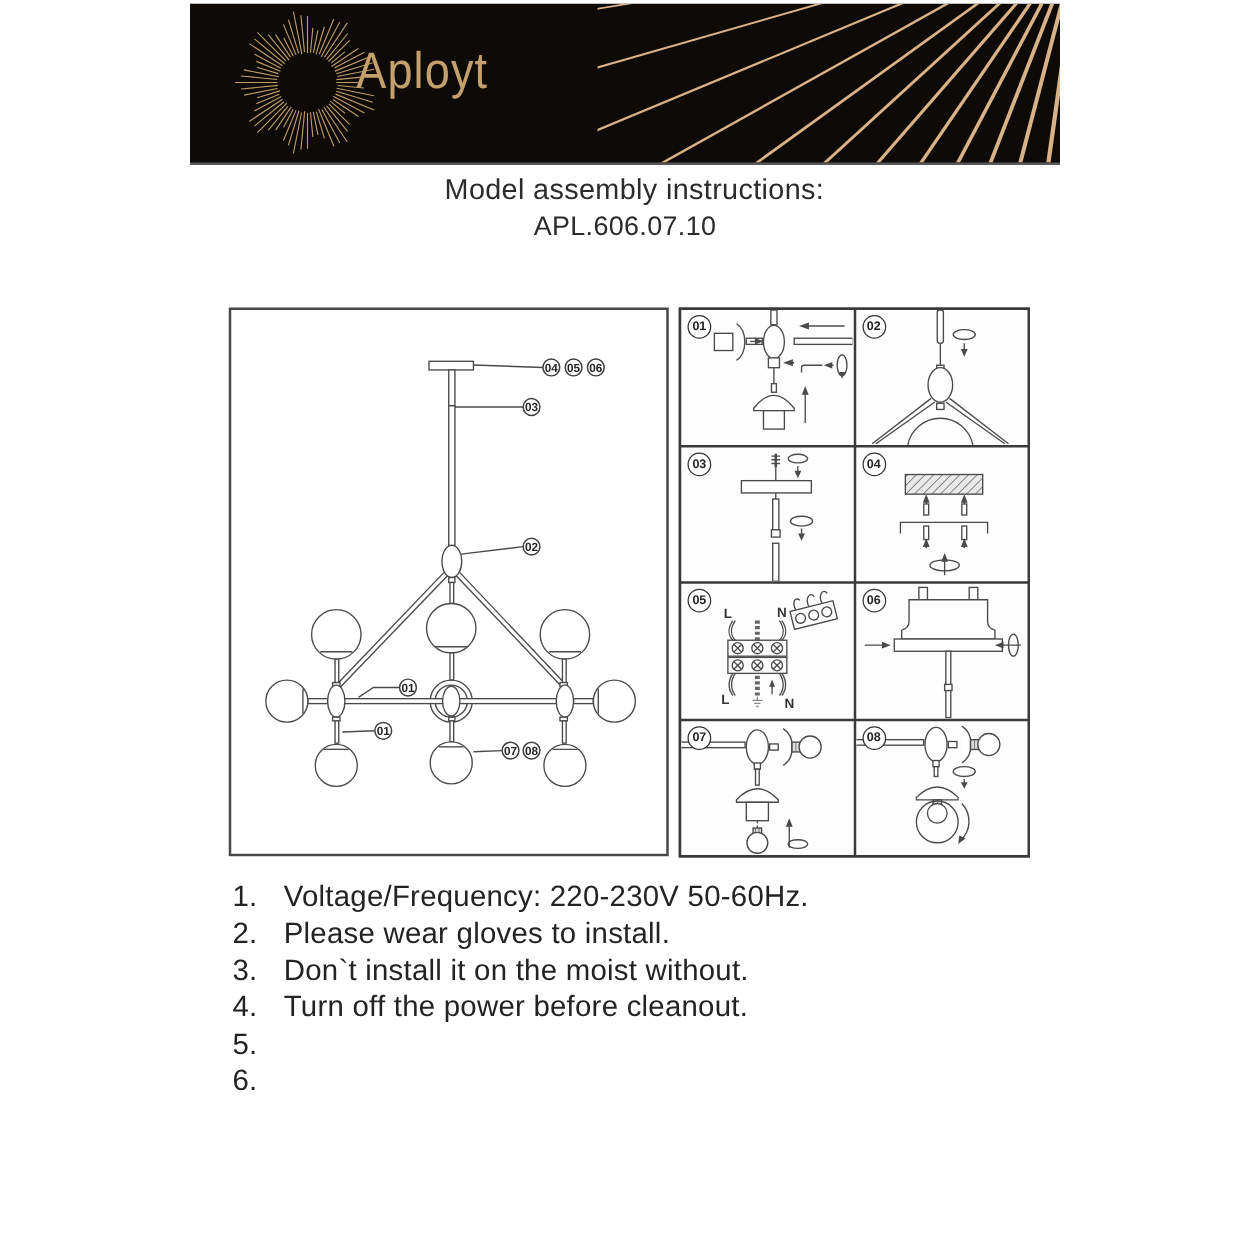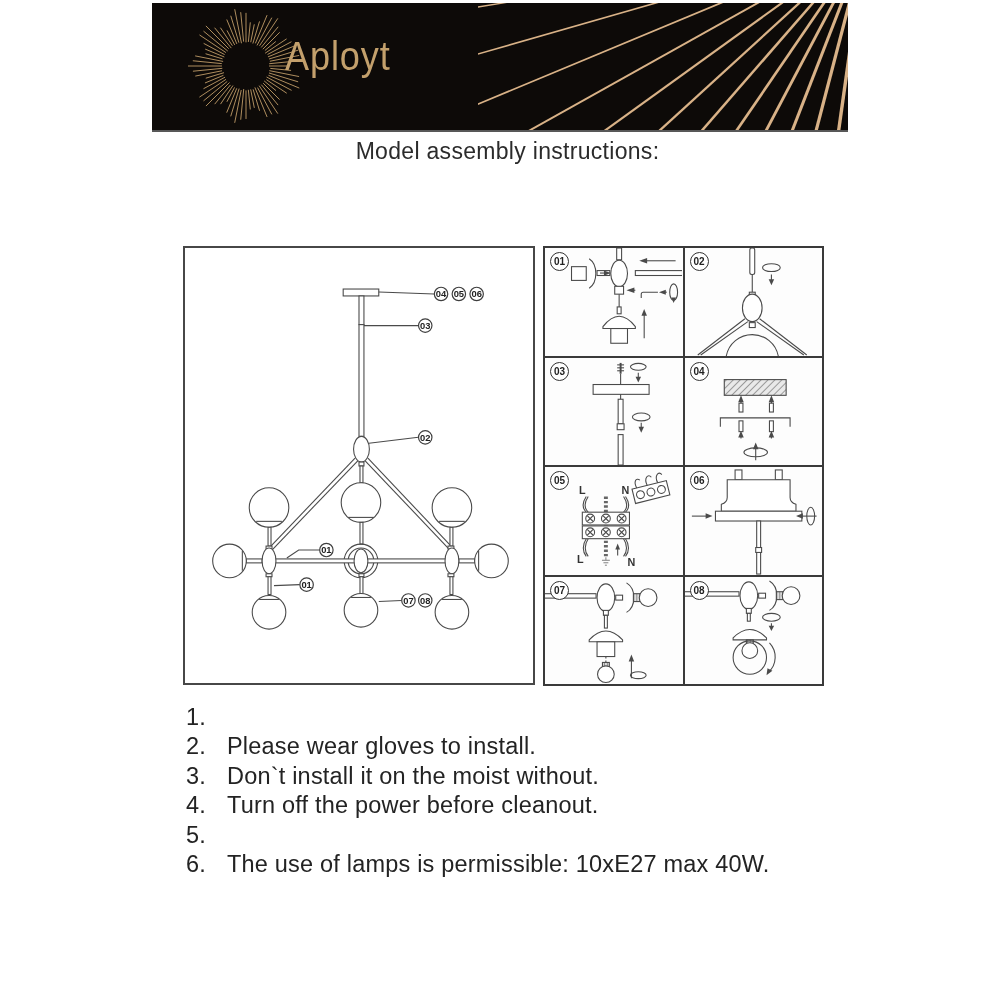--- a/index.html
+++ b/index.html
@@ -120,20 +120,21 @@
         <line x1="387" y1="-60" x2="-50.9744622542363" y2="255.87714449309652" stroke="#d9b287" stroke-width="2.14"></line>
         <line x1="387" y1="-60" x2="-84.37792172569726" y2="203.44421593491563" stroke="#d9b287" stroke-width="1.96"></line>
         <line x1="387" y1="-60" x2="-111.53351724100969" y2="147.51947423629403" stroke="#d9b287" stroke-width="1.78"></line>
         <line x1="387" y1="-60" x2="-132.08131580669203" y2="88.84417214117983" stroke="#d9b287" stroke-width="1.60"></line>
         <line x1="387" y1="-60" x2="-145.74896726776342" y2="28.196019610476327" stroke="#d9b287" stroke-width="1.42"></line>
       </svg>
   </header>
 
   <div class="titleblock">
     <div class="title-line">Model assembly instructions:</div>
+    <div class="model-line">APL.606.07.10</div>
   </div>
 
   <div class="main-drawing">
     <svg width="348" height="435" viewBox="0 0 352 439">
       <g stroke="#4a4a4a" stroke-width="1.1" fill="none">
 
         <rect x="160" y="41" width="36" height="7" fill="#fff"></rect>
         <rect x="176" y="48" width="5" height="29" fill="#fff"></rect>
         <rect x="176" y="77" width="5" height="113" fill="#fff"></rect>
 
@@ -480,34 +481,34 @@
           <path d="M86,67 A21,21 0 0 1 85,97"></path>
             <polygon points="83,100 89,95.5 84,93" fill="#4a4a4a" stroke="none"></polygon>
         </g>
       </svg>
     </div>
   </div>
 
   <div class="instructions">
     <div class="instr-row">
       <span class="instr-num">1.</span>
+      <span>Voltage/Frequency: 220-230V 50-60Hz.</span>
     </div>
     <div class="instr-row">
       <span class="instr-num">2.</span>
       <span>Please wear gloves to install.</span>
     </div>
     <div class="instr-row">
       <span class="instr-num">3.</span>
       <span>Don`t install it on the moist without.</span>
     </div>
     <div class="instr-row">
       <span class="instr-num">4.</span>
       <span>Turn off the power before cleanout.</span>
     </div>
     <div class="instr-row">
       <span class="instr-num">5.</span>
     </div>
     <div class="instr-row">
       <span class="instr-num">6.</span>
-      <span>The use of lamps is permissible: 10xE27 max 40W.</span>
     </div>
   </div>
 </div>
 
 </body></html>

